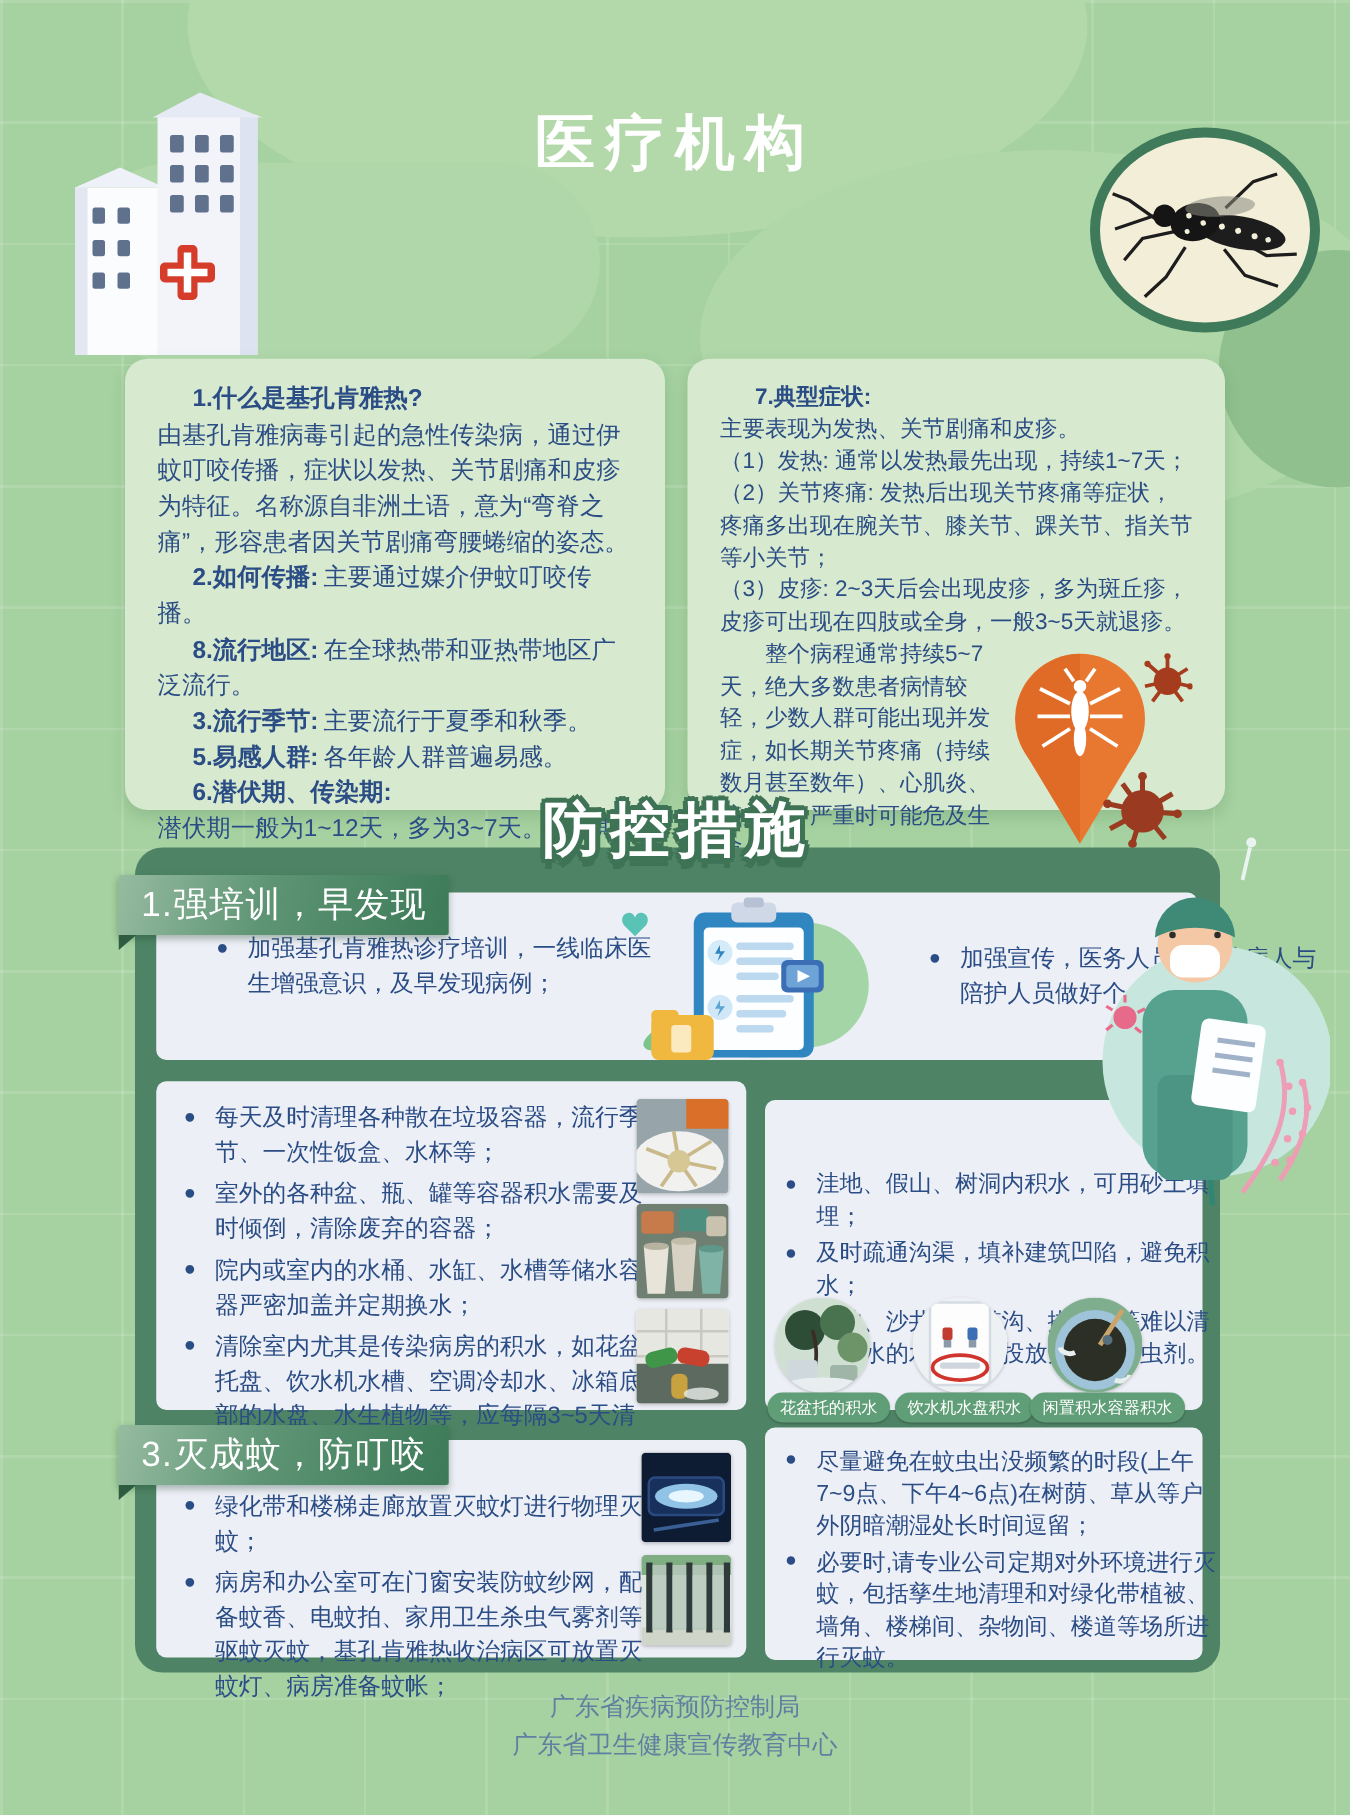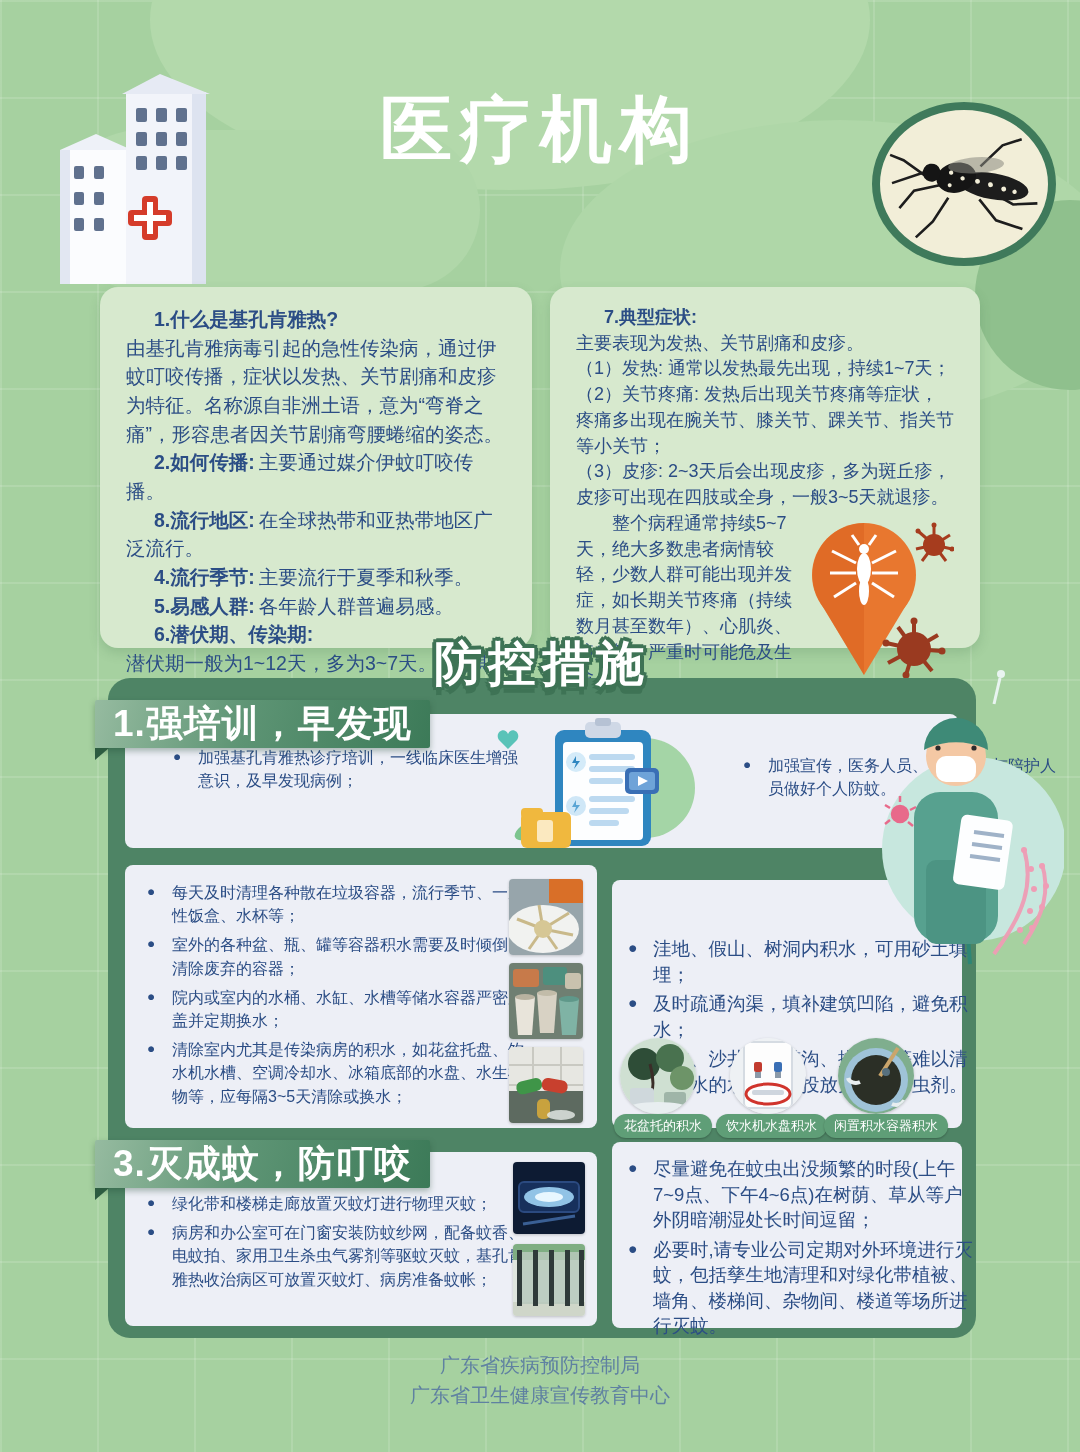--- a/index.html
+++ b/index.html
@@ -15,21 +15,21 @@
       repeating-linear-gradient(90deg, rgba(255,255,255,.13) 0 2px, transparent 2px 97px);
   }
   .blob{position:absolute;border-radius:50%;}
   .blob1{top:-150px;left:150px;width:720px;height:340px;background:#b3d9ab;}
   .blob2{top:120px;left:560px;width:560px;height:300px;background:#afd7a8;}
   .blob3{top:200px;left:975px;width:190px;height:190px;background:#8fc08d;}
   .blob4{top:130px;left:60px;width:420px;height:160px;background:#b0d7a9;border-radius:80px;}
 
   .title-pre{
     position:absolute;top:82px;left:0;width:1080px;text-align:center;
-    font-size:72px;font-weight:800;color:#ffffff;letter-spacing:8px;
+    font-size:48px;font-weight:800;color:#ffffff;letter-spacing:8px;
   }
   .title-main{
     position:absolute;top:152px;left:0;width:1080px;text-align:center;
     font-size:72px;font-weight:800;color:#f7f3d3;letter-spacing:2px;
     text-shadow:
       -5px 0 0 #3e7355, 5px 0 0 #3e7355, 0 -5px 0 #3e7355, 0 5px 0 #3e7355,
       -4px -4px 0 #3e7355, 4px -4px 0 #3e7355, -4px 4px 0 #3e7355, 4px 4px 0 #3e7355,
       0 9px 0 #3e7355, 6px 7px 0 #3e7355, -6px 7px 0 #3e7355;
   }
   .hospital{position:absolute;left:52px;top:68px;}
@@ -60,37 +60,37 @@
     font-size:48px;font-weight:800;color:#ffffff;letter-spacing:6px;z-index:6;
     text-shadow:
       -4px 0 0 #3e7355, 4px 0 0 #3e7355, 0 -4px 0 #3e7355, 0 4px 0 #3e7355,
       -3px -3px 0 #3e7355, 3px -3px 0 #3e7355, -3px 3px 0 #3e7355, 3px 3px 0 #3e7355,
       0 8px 0 #3e7355;
   }
   .panel{position:absolute;background:#edeff6;border-radius:8px;color:#2b4d85;box-sizing:border-box;}
   .tab{
     position:absolute;z-index:5;height:48px;line-height:48px;
     background:linear-gradient(105deg,#96bba0 0%,#5d9474 45%,#3c7a58 100%);
-    color:#fff;font-size:37px;font-weight:700;letter-spacing:1px;
+    color:#fff;font-size:28px;font-weight:400;letter-spacing:1px;
     padding:0 18px;box-sizing:border-box;border-radius:2px;
     box-shadow:0 3px 6px rgba(30,70,45,.35);
   }
   .tab-fold-left::after{
     content:"";position:absolute;left:0;bottom:-12px;
     border-style:solid;border-width:12px 14px 0 0;
     border-color:#2d5c41 transparent transparent transparent;
   }
   .tab-fold-right::after{
     content:"";position:absolute;right:0;bottom:-12px;
     border-style:solid;border-width:12px 0 0 14px;
     border-color:#2d5c41 transparent transparent transparent;
   }
   .bullet{position:relative;padding-left:25px;margin:0 0 6px 0;}
   .bullet::before{content:"●";position:absolute;left:0;top:1px;font-size:.85em;}
-  .p-body{font-size:16px;line-height:1.45;}
+  .p-body{font-size:19px;line-height:1.45;}
   .p-body-sm{font-size:18.5px;line-height:1.38;}
 
   .photo{position:absolute;border-radius:4px;overflow:hidden;box-shadow:0 1px 3px rgba(0,0,0,.2);}
   .circle-photo{position:absolute;width:76px;height:76px;border-radius:50%;overflow:hidden;box-shadow:0 1px 3px rgba(0,0,0,.2);}
   .caption-pill{
     position:absolute;background:#5f9e77;color:#fff;font-size:13px;line-height:24px;
     padding:0 10px;border-radius:13px;white-space:nowrap;box-shadow:0 1px 2px rgba(0,0,0,.25);
   }
   .footer-line{position:absolute;left:0;width:1080px;text-align:center;color:#5f81a1;font-size:20px;}
   svg{display:block;}
@@ -168,21 +168,21 @@
         </g>
       </g>
     </svg>
   </div>
 
   <section class="info-box info-left">
     <p><b>1.什么是基孔肯雅热?</b></p>
     <p>由基孔肯雅病毒引起的急性传染病，通过伊蚊叮咬传播，症状以发热、关节剧痛和皮疹为特征。名称源自非洲土语，意为“弯脊之痛”，形容患者因关节剧痛弯腰蜷缩的姿态。</p>
     <p><b>2.如何传播:</b><span>主要通过媒介伊蚊叮咬传播。</span></p>
     <p><b>8.流行地区:</b><span>在全球热带和亚热带地区广泛流行。</span></p>
-    <p><b>4.流行季节:</b><span>主要流行于夏季和秋季。</span></p>
+    <p><b>3.流行季节:</b><span>主要流行于夏季和秋季。</span></p>
     <p><b>5.易感人群:</b><span>各年龄人群普遍易感。</span></p>
     <p><b>6.潜伏期、传染期:</b></p>
     <p>潜伏期一般为1~12天，多为3~7天。传染期大多数患者在发病当天至发病后7天内具有传染性。</p>
   </section>
 
   <section class="info-box info-right">
     <p><b>7.典型症状:</b></p>
     <p>主要表现为发热、关节剧痛和皮疹。</p>
     <p>（1）发热: 通常以发热最先出现，持续1~7天；</p>
     <p>（2）关节疼痛: 发热后出现关节疼痛等症状，疼痛多出现在腕关节、膝关节、踝关节、指关节等小关节；</p>
@@ -395,21 +395,21 @@
             </g>
           <rect y="44" width="74" height="32" fill="#5d6a60"></rect>
           <rect x="6" y="36" width="26" height="13" rx="6" transform="rotate(-14 6 36)" fill="#3f9548"></rect>
           <rect x="34" y="30" width="26" height="13" rx="6" transform="rotate(10 34 30)" fill="#c8402e"></rect>
           <rect x="28" y="52" width="13" height="20" rx="5" fill="#c8a23e"></rect>
           <ellipse cx="52" cy="68" rx="14" ry="5" fill="#e8ecea" opacity="0.8"></ellipse>
         </svg>
       </div>
     </div>
 
-    <div class="panel" style="left:504px;top:202px;width:350px;height:248px;padding:56px 0 0 16px;">
+    <div class="panel" style="left:504px;top:202px;width:350px;height:248px;padding:56px 0 0 16px;font-family:Liberation Serif, serif;">
       <div class="bullet p-body-sm" style="width:322px;margin-bottom:4px;">洼地、假山、树洞内积水，可用砂土填埋；</div>
       <div class="bullet p-body-sm" style="width:322px;margin-bottom:4px;">及时疏通沟渠，填补建筑凹陷，避免积水；</div>
       <div class="bullet p-body-sm" style="width:322px;">水池、沙井、电缆沟、排水沟等难以清除积水的水体，可投放灭蚊蚴杀虫剂。</div>
 
       <div class="circle-photo" style="left:8px;top:158px;">
         <svg width="76" height="76" viewBox="0 0 76 76">
           <rect width="76" height="76" fill="#cfe0d2"></rect>
           <circle cx="24" cy="26" r="16" fill="#2e4d37"></circle>
           <circle cx="50" cy="20" r="14" fill="#49724f"></circle>
           <circle cx="62" cy="40" r="12" fill="#6d9468"></circle>

